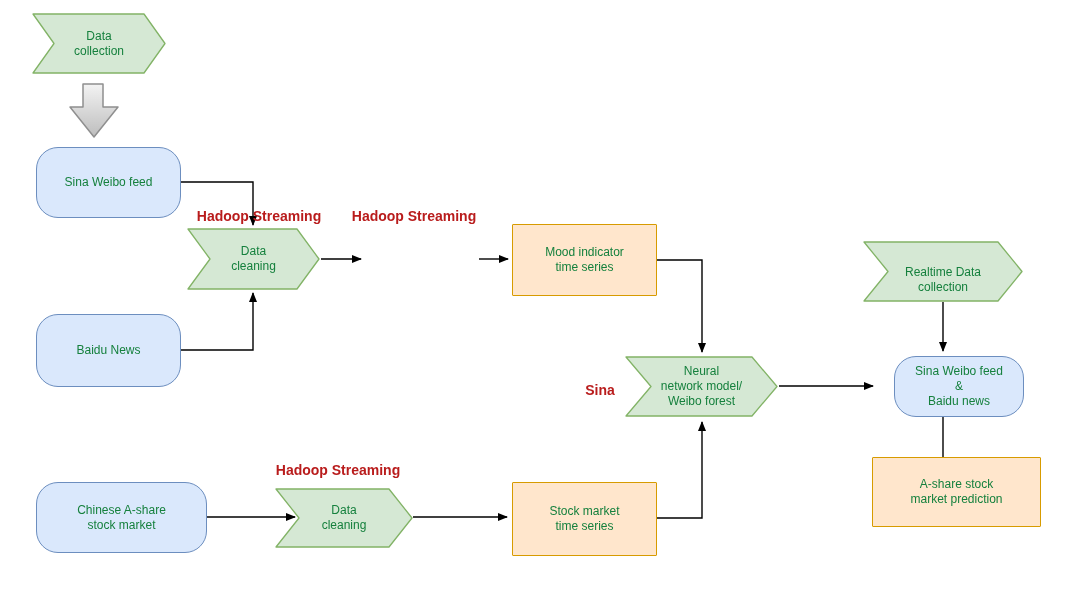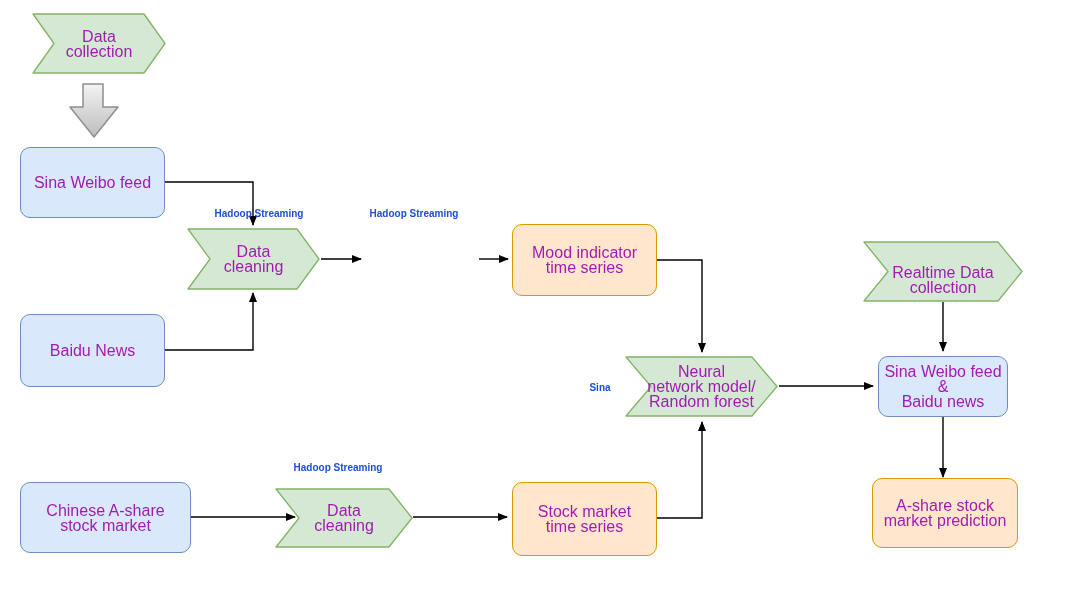--- a/index.html
+++ b/index.html
@@ -31,53 +31,54 @@
     position: absolute;
     display: flex;
     align-items: center;
     justify-content: center;
     box-sizing: border-box;
     text-align: center;
   }
   .node .lbl {
     position: relative;
     z-index: 2;
-    font-size: 16px;
+    font-size: 12px;
     line-height: 15px;
-    color: #a21caf;
+    color: #15803d;
     white-space: pre-line;
   }
   .rect-blue {
     background: #dae8fc;
     border: 1.4px solid #6c8ebf;
-    border-radius: 10px;
+    border-radius: 22px;
+    margin-left: 16px;
   }
   .rect-orange {
     background: #ffe6cc;
     border: 1.4px solid #d79b00;
-    border-radius: 10px;
+    border-radius: 1px;
   }
   .chev { background: transparent; border: none; }
   .chev svg.shape {
     position: absolute;
     left: 0; top: 0;
     z-index: 1;
   }
   .chev svg.shape polygon {
     fill: #d5e8d4;
     stroke: #82b366;
     stroke-width: 1.3;
     stroke-linejoin: round;
   }
   .anno {
     position: absolute;
     transform: translateX(-50%);
-    font-size: 10px;
+    font-size: 14px;
     font-weight: bold;
-    color: #1d4ed8;
+    color: #b91c1c;
     white-space: nowrap;
     z-index: 3;
   }
   #block-arrow {
     position: absolute;
     z-index: 1;
   }
   #block-arrow polygon {
     fill: url(#grayGrad);
     stroke: #8f8f8f;
@@ -135,21 +136,21 @@
 cleaning</span>
   </div>
 
 
   <div class="node chev" style="left:625px; top:356px; width:153px; height:61px;">
     <svg class="shape" width="153" height="61" viewBox="0 0 153 61">
         <polygon points="1,1 127,1 152,30.5 127,60 1,60 26,30.5"></polygon>
       </svg>
     <span class="lbl">Neural
 network model/
-Random forest</span>
+Weibo forest</span>
   </div>
 
   <div class="node chev" style="left:863px; top:241px; width:160px; height:78px;">
     <svg class="shape" width="160" height="61" viewBox="0 0 160 61">
         <polygon points="1,1 135,1 159,30.5 135,60 1,60 25,30.5"></polygon>
       </svg>
     <span class="lbl">Realtime Data
 collection</span>
   </div>
 
@@ -183,21 +184,21 @@
   <div class="node rect-orange" style="left:512px; top:224px; width:145px; height:72px;">
     <span class="lbl">Mood indicator
 time series</span>
   </div>
 
   <div class="node rect-orange" style="left:512px; top:482px; width:145px; height:74px;">
     <span class="lbl">Stock market
 time series</span>
   </div>
 
-  <div class="node rect-orange" style="left:872px; top:478px; width:146px; height:70px;">
+  <div class="node rect-orange" style="left:872px; top:457px; width:169px; height:70px;">
     <span class="lbl">A-share stock
 market prediction</span>
   </div>
 
   <div class="anno" style="left:259px; top:208px;">Hadoop Streaming</div>
   <div class="anno" style="left:414px; top:208px;">Hadoop Streaming</div>
   <div class="anno" style="left:338px; top:462px;">Hadoop Streaming</div>
   <div class="anno" style="left:600px; top:382px;">Sina</div>
 
 </div>

